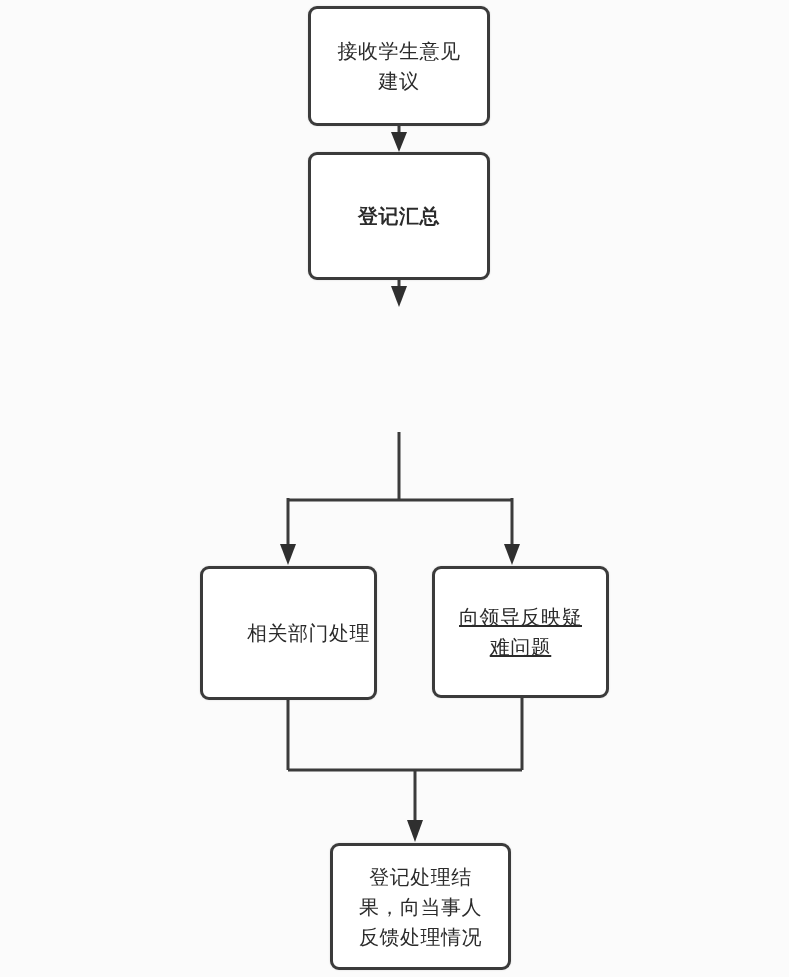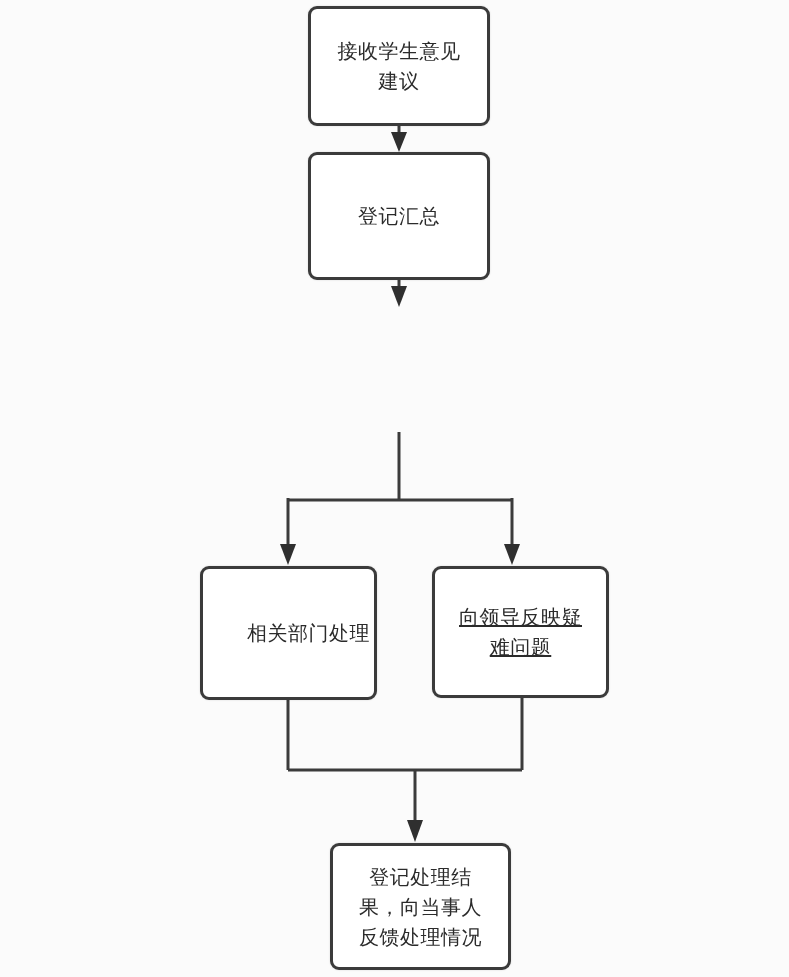--- a/index.html
+++ b/index.html
@@ -33,21 +33,21 @@
     justify-content: center;
     text-align: center;
     white-space: pre-line;
     font-size: 20px;
     line-height: 1.5;
     color: #2b2b2b;
     letter-spacing: 0.5px;
     box-shadow: 0 0 2px rgba(0,0,0,0.15);
   }
   .node-receive       { left: 308px; top: 6px;   width: 182px; height: 120px; }
-  .node-register      { left: 308px; top: 152px; width: 182px; height: 128px; }
+  .node-register      { left: 308px; top: 152px; width: 182px; height: 128px; font-weight: bold; }
   .node-forward       { left: 307px; top: 307px; width: 185px; height: 125px; }
   .node-dept-handle   { left: 200px; top: 566px; width: 177px; height: 134px; padding-left: 40px; }
   .node-report-leader { left: 432px; top: 566px; width: 177px; height: 132px; text-decoration: underline; }
   .node-record-result { left: 330px; top: 843px; width: 181px; height: 127px; }
 </style>
 </head>
 <body>
 
 <div class="canvas">
 

